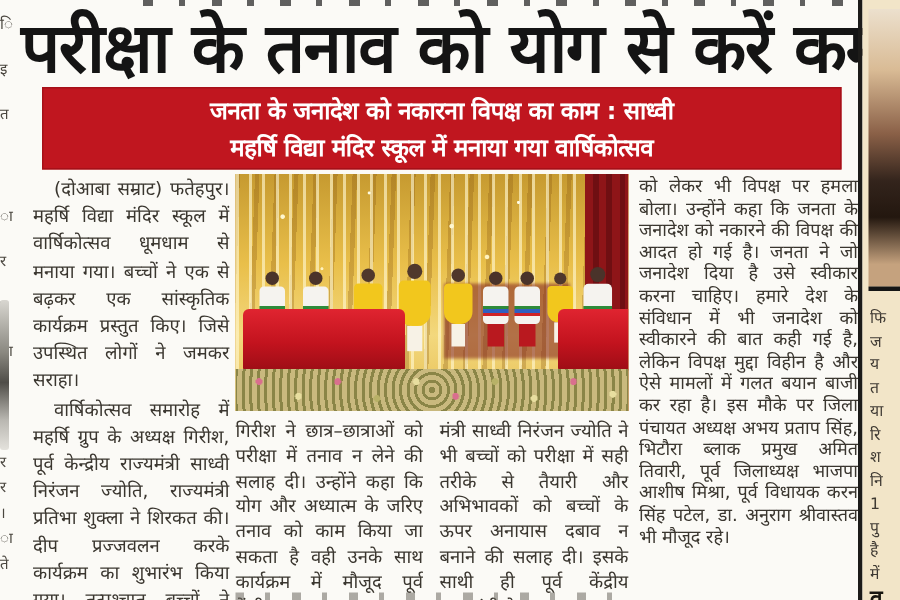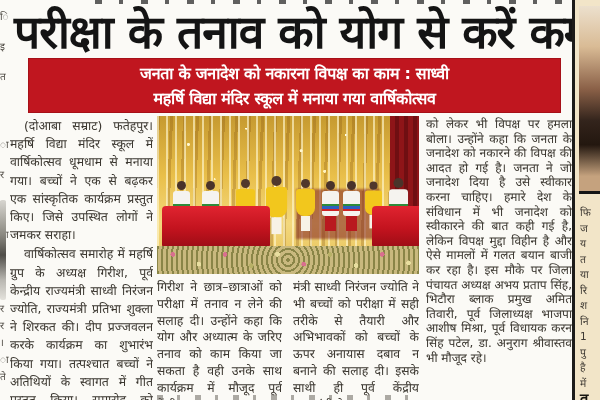--- a/index.html
+++ b/index.html
@@ -41,21 +41,21 @@
     background:#c0161f; color:#fff; text-align:center;
     display:flex; flex-direction:column; justify-content:center; gap:2px;
     box-shadow:inset 0 0 0 1px #a61018;
   }
   .banner-line{font-size:16px; font-weight:700; line-height:23px; letter-spacing:-.3px;}
   
   .col{
     position:absolute; top:117px; font-size:12.3px; line-height:18.2px;
     text-align:justify; color:#3a362f; overflow:hidden;
   }
-  .col p{margin:0 0 1px 0; text-indent:14px;}
+  .col p{margin:0 0 1px 12px; text-indent:14px;}
   .col1{left:10px;  width:143px; height:290px;}
   .col2{left:157px; top:279px; width:125px; height:128px; line-height:16.8px;}
   .col3{left:293px; top:279px; width:126px; height:128px; line-height:16.8px;}
   .col4{left:426px; top:117px; width:146px; height:262px; font-size:12px; line-height:14.6px;}
   
   .cut-marks{
     position:absolute; left:157px; top:395px; width:262px; height:5px;
     background:repeating-linear-gradient(90deg,#6b675f 0 6px,transparent 6px 20px,#6b675f 20px 23px,transparent 23px 38px);
     opacity:.55;
   }

